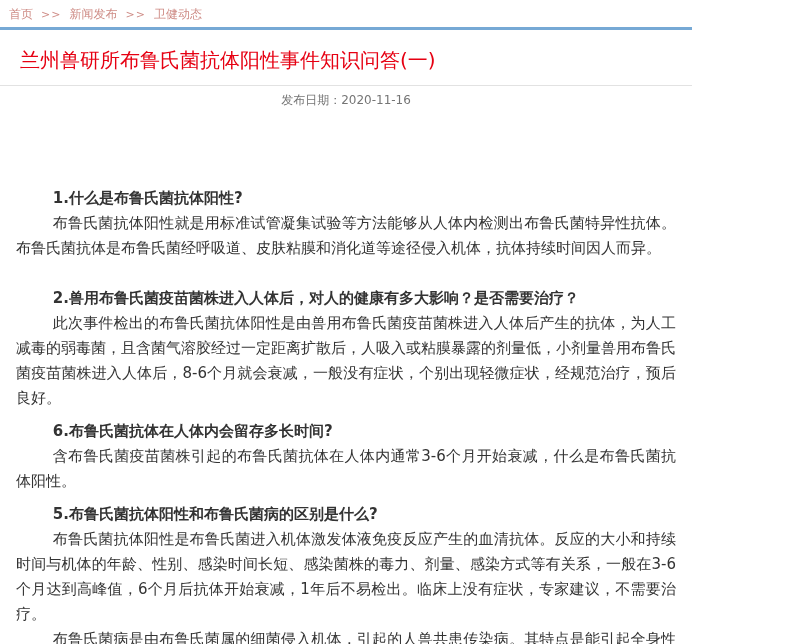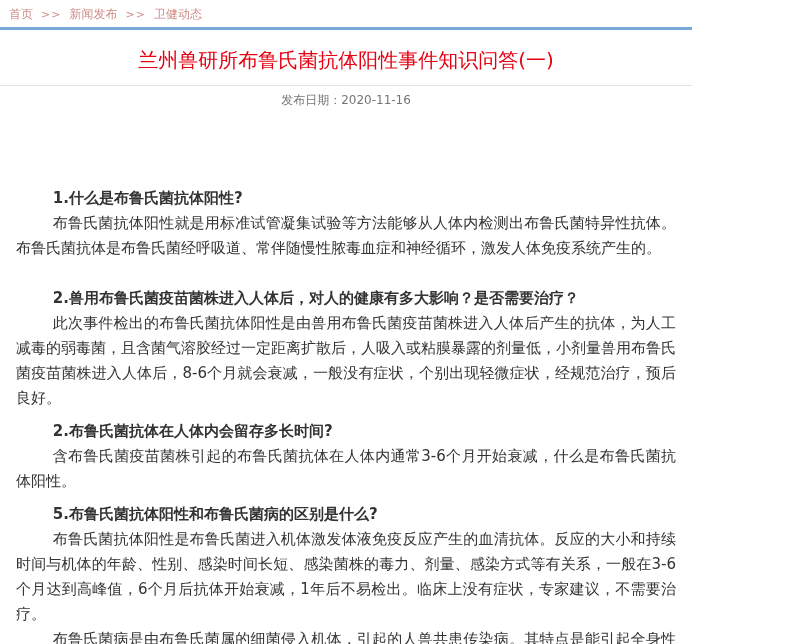--- a/index.html
+++ b/index.html
@@ -33,21 +33,20 @@
     letter-spacing: 1px;
   }
 
   
   .top-divider { height: 3px; background: var(--divider_blue, #76a9d5); }
   .title-divider { height: 0; border-bottom: 1px solid #e2e2e2; margin-top: 13px; }
 
   
   .title {
     margin: 18px 20px 0;
-    text-align: center;
     font-size: 20px;
     font-weight: normal;
     line-height: 24px;
     color: var(--title_red, #e60012);
   }
 
   
   .date-row {
     text-align: center;
     font-size: 12px;
@@ -90,33 +89,33 @@
   <div class="title-divider"></div>
 
   <div class="date-row">
     <span>发布日期：</span><span>2020-11-16</span>
   </div>
 
   <div class="article-body">
   <section class="qa-section gap-after">
     <p class="question">1.什么是布鲁氏菌抗体阳性?</p>
     <div>
-          <p class="answer">布鲁氏菌抗体阳性就是用标准试管凝集试验等方法能够从人体内检测出布鲁氏菌特异性抗体。布鲁氏菌抗体是布鲁氏菌经呼吸道、常伴随慢性脓毒血症和神经循环，激发人体免疫系统产生的。</p>
+          <p class="answer">布鲁氏菌抗体阳性就是用标准试管凝集试验等方法能够从人体内检测出布鲁氏菌特异性抗体。布鲁氏菌抗体是布鲁氏菌经呼吸道、皮肤粘膜和消化道等途径侵入机体，抗体持续时间因人而异。</p>
         </div>
   </section>
 
   <section class="qa-section">
     <p class="question">2.兽用布鲁氏菌疫苗菌株进入人体后，对人的健康有多大影响？是否需要治疗？</p>
     <div>
           <p class="answer">此次事件检出的布鲁氏菌抗体阳性是由兽用布鲁氏菌疫苗菌株进入人体后产生的抗体，为人工减毒的弱毒菌，且含菌气溶胶经过一定距离扩散后，人吸入或粘膜暴露的剂量低，小剂量兽用布鲁氏菌疫苗菌株进入人体后，8-6个月就会衰减，一般没有症状，个别出现轻微症状，经规范治疗，预后良好。</p>
         </div>
   </section>
 
   <section class="qa-section">
-    <p class="question">2.布鲁氏菌抗体在人体内会留存多长时间?</p>
+    <p class="question">6.布鲁氏菌抗体在人体内会留存多长时间?</p>
     <div>
           <p class="answer">含布鲁氏菌疫苗菌株引起的布鲁氏菌抗体在人体内通常3-6个月开始衰减，什么是布鲁氏菌抗体阳性。</p>
         </div>
   </section>
 
 
   <section class="qa-section">
     <p class="question">5.布鲁氏菌抗体阳性和布鲁氏菌病的区别是什么?</p>
     <div>
           <p class="answer">布鲁氏菌抗体阳性是布鲁氏菌进入机体激发体液免疫反应产生的血清抗体。反应的大小和持续时间与机体的年龄、性别、感染时间长短、感染菌株的毒力、剂量、感染方式等有关系，一般在3-6个月达到高峰值，6个月后抗体开始衰减，1年后不易检出。临床上没有症状，专家建议，不需要治疗。</p>

